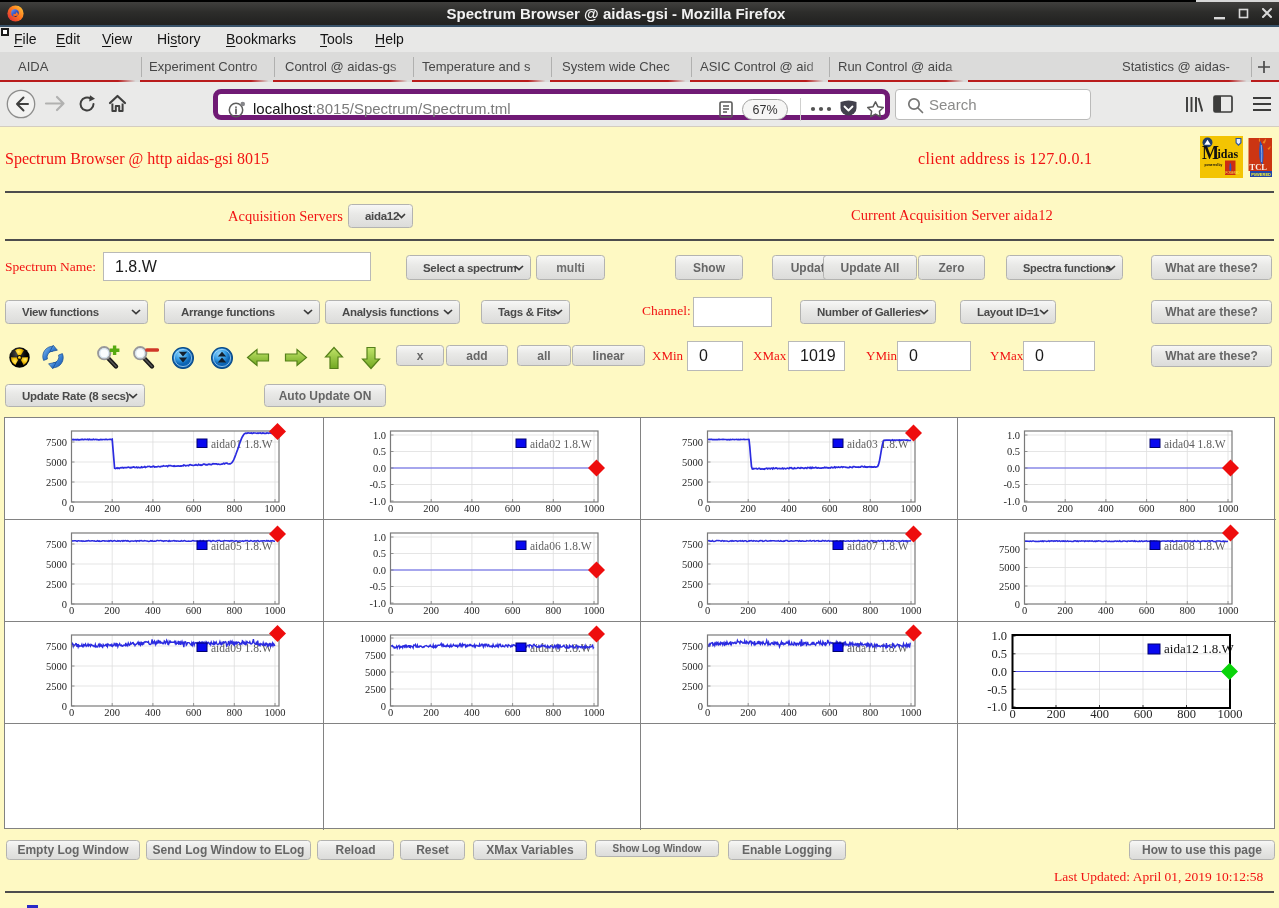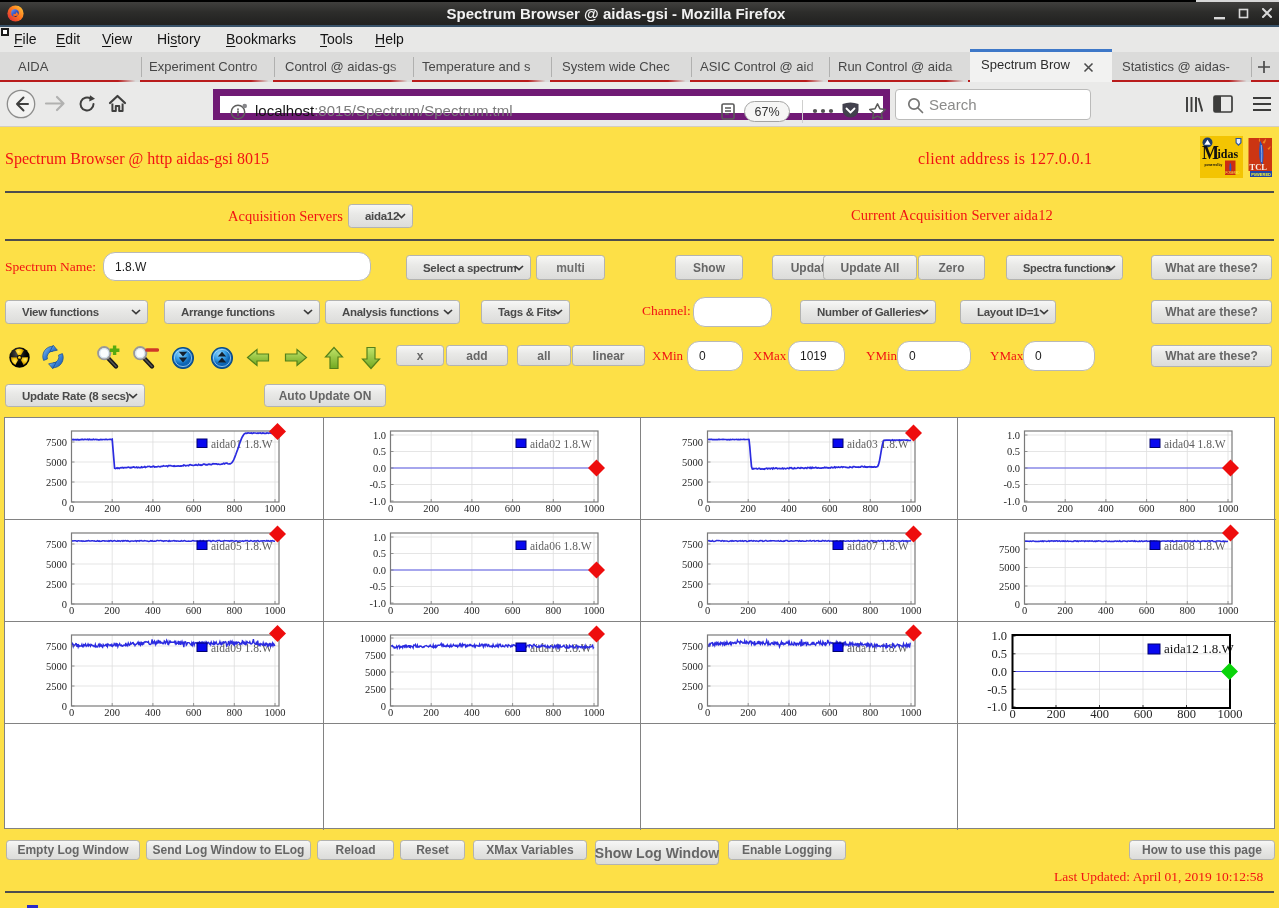--- a/index.html
+++ b/index.html
@@ -1,42 +1,42 @@
 <!DOCTYPE html>
 <html><head><meta charset="utf-8"><title>Spectrum Browser</title><style>
 *{margin:0;padding:0;box-sizing:border-box}
 html,body{width:1279px;height:908px;overflow:hidden}
-#stage{position:relative;width:1279px;height:908px;background:#fde047;font-family:"Liberation Sans",sans-serif;overflow:hidden}
+#stage{position:relative;width:1279px;height:908px;background:#fef9c3;font-family:"Liberation Sans",sans-serif;overflow:hidden}
 .abs{position:absolute}
 
 #titlebar{position:absolute;left:0;top:0;width:1279px;height:27px;background:linear-gradient(#444341,#2d2d2b 45%,#212120 90%,#1b1b1a);}
 #titlebar .topline{position:absolute;left:0;top:0;width:1196px;height:2px;background:#000}
 #titlebar .topline2{position:absolute;left:1196px;top:0;width:83px;height:2px;background:#d8d8d8}
 #titlebar .blueline{position:absolute;left:0;top:25px;width:1279px;height:2px;background:#39536b}
 #wtitle{position:absolute;top:5px;left:0;width:1232px;text-align:center;color:#f2f2f2;font-size:15px;font-weight:bold}
 #menubar{position:absolute;left:0;top:27px;width:1279px;height:25px;background:#e8e8e7;color:#141414;font-size:14px}
 #menubar span.mi{position:absolute;top:4px}
 #menubar u{text-decoration:underline;text-underline-offset:2px}
 #tabbar{position:absolute;left:0;top:52px;width:1279px;height:30px;background:#dbdbda;border-bottom:2px solid #b91c1c}
 .tab{position:absolute;top:0;height:30px;font-size:13px;color:#474747;overflow:hidden;white-space:nowrap}
 .tab span{position:absolute;top:7px;left:9px}
 .tab:after{content:"";position:absolute;right:0;top:0;width:22px;height:30px;background:linear-gradient(to right,rgba(219,219,218,0),#dbdbda 80%)}
 .tabsep{position:absolute;top:5px;width:1px;height:20px;background:#b0b0af}
 #activetab{position:absolute;left:970px;top:49px;width:142px;height:33px;background:#f2f2f1;border-top:3px solid #3e78c8;z-index:2}
 #activetab span{position:absolute;left:11px;top:5px;font-size:13px;color:#2b2b2b}
 #navbar{position:absolute;left:0;top:82px;width:1279px;height:45px;background:#eaeae9;border-bottom:1px solid #d4cdc0}
-.urlbox{position:absolute;left:213px;top:7px;width:677px;height:31px;background:#fff;border:7px solid #701a75;border-radius:0}
+.urlbox{position:absolute;left:213px;top:7px;width:677px;height:31px;background:#fff;border:5px solid #701a75;border-radius:8px}
 .searchbox{position:absolute;left:895px;top:7px;width:196px;height:31px;background:#fff;border:1px solid #bbbbba;border-radius:4px}
 
 .btn{position:absolute;display:flex;align-items:center;justify-content:center;white-space:nowrap;
  background:linear-gradient(#f7f7f6,#e9e9e7 40%,#dcdcda);border:1px solid #b3b3b1;border-radius:3.5px;
  font-size:12px;font-weight:bold;color:#4a4a4a;font-family:"Liberation Sans",sans-serif}
 .sel{justify-content:flex-start;padding-left:16px;padding-right:24px;font-size:11.5px!important;letter-spacing:-0.3px}
 .sel svg{position:absolute;right:6px;top:50%;margin-top:-3px}
-.inp{position:absolute;background:#fff;border:1px solid #b9b9b7;border-radius:12px;font-size:12px;color:#1a1a1a;display:flex;align-items:center;padding-left:11px}
+.inp{position:absolute;background:#fff;border:1px solid #b9b9b7;border-radius:0;font-size:16px;color:#1a1a1a;display:flex;align-items:center;padding-left:11px}
 .rlab{position:absolute;font-family:"Liberation Serif",serif;color:#f11313;white-space:nowrap}
 .rbold{font-weight:normal}
 .hr{position:absolute;left:5px;width:1269px;height:2px;background:#4d4d4d}
 
 #grid{position:absolute;left:4px;top:417px;width:1271px;height:412px;background:#fff;border:1px solid #828282}
 .gv{position:absolute;top:0;width:1px;height:412px;background:#828282}
 .gh{position:absolute;left:0;width:1271px;height:1px;background:#828282}
 .chart{position:absolute}
 </style></head><body>
 <div id="stage">
@@ -108,26 +108,20 @@
  <div class="tabsep" style="left:829px"></div>
  <div class="tab" style="left:830px;width:138px">
         <span style="left:8px">Run Control @ aida</span>
       </div>
  <div class="tab" style="left:1113px;width:138px">
         <span style="left:9px">Statistics @ aidas-</span>
       </div>
  <div class="tabsep" style="left:1251px"></div>
  <svg class="abs" style="left:1257px;top:8px" width="14" height="14" viewBox="0 0 14 14">
         <path d="M7 1 V13 M1 7 H13" stroke="#4a4a4a" stroke-width="1.7"></path>
-      </svg>
-</div>
-<div id="activetab">
-      <span>Spectrum Brow</span>
- <svg class="abs" style="left:113px;top:10px" width="11" height="11" viewBox="0 0 11 11">
-        <path d="M1.5 1.5 L9.5 9.5 M9.5 1.5 L1.5 9.5" stroke="#4c4c4c" stroke-width="1.6"></path>
       </svg>
 </div>
 
 <div id="navbar">
  <svg class="abs" style="left:6px;top:7px" width="30" height="30" viewBox="0 0 30 30">
   <circle cx="15" cy="15" r="13.7" fill="#f2f2f1" stroke="#8d8d8c" stroke-width="1.3"></circle>
   <path d="M17.5 8.5 L11 15 L17.5 21.5 M11 15 H22" stroke="#3f3f3e" stroke-width="2" fill="none" stroke-linecap="round" stroke-linejoin="round"></path>
  </svg>
  <svg class="abs" style="left:44px;top:12px" width="22" height="20" viewBox="0 0 22 20">
   <path d="M13 3 L19.5 9.5 L13 16 M19.5 9.5 H2" stroke="#b1b1b0" stroke-width="2.2" fill="none" stroke-linecap="round" stroke-linejoin="round"></path>
@@ -804,18 +798,18 @@
       <text x="273" y="97" text-anchor="middle" font-family="Liberation Serif" font-size="12.5" fill="#262626">1000</text>
       <rect x="191" y="23" width="12" height="10" fill="#0808f0" stroke="#000070" stroke-width="1"></rect>
       <path d="M264 50.5 L272.5 42 L281 50.5 L272.5 59 Z" fill="#09d409"></path>
     </svg>
 
 <div class="btn" style="left:6px;top:840px;width:134px;height:20px;font-size:12px;color:#666">Empty Log Window</div>
 <div class="btn" style="left:146px;top:840px;width:165px;height:20px;font-size:12px;color:#666">Send Log Window to ELog</div>
 <div class="btn" style="left:317px;top:840px;width:77px;height:20px;font-size:12px;color:#666">Reload</div>
 <div class="btn" style="left:400px;top:840px;width:65px;height:20px;font-size:12px;color:#666">Reset</div>
 <div class="btn" style="left:473px;top:840px;width:114px;height:20px;font-size:12px;color:#666">XMax Variables</div>
-<div class="btn" style="left:595px;top:840px;width:124px;height:25px;font-size:14px;color:#666">Show Log Window</div>
+<div class="btn" style="left:595px;top:840px;width:124px;height:17px;font-size:10px;color:#666">Show Log Window</div>
 <div class="btn" style="left:728px;top:840px;width:118px;height:20px;font-size:12px;color:#666">Enable Logging</div>
 <div class="btn" style="left:1129px;top:840px;width:146px;height:20px;font-size:12px;color:#666">How to use this page</div>
 <div class="rlab rbold" style="left:1054px;top:869px;font-size:13.5px">Last Updated: April 01, 2019 10:12:58</div>
 <div class="hr" style="top:891px"></div>
 <div class="abs" style="left:27px;top:905px;width:11px;height:3px;background:#2a2ac8"></div>
 </div>
 </body></html>

